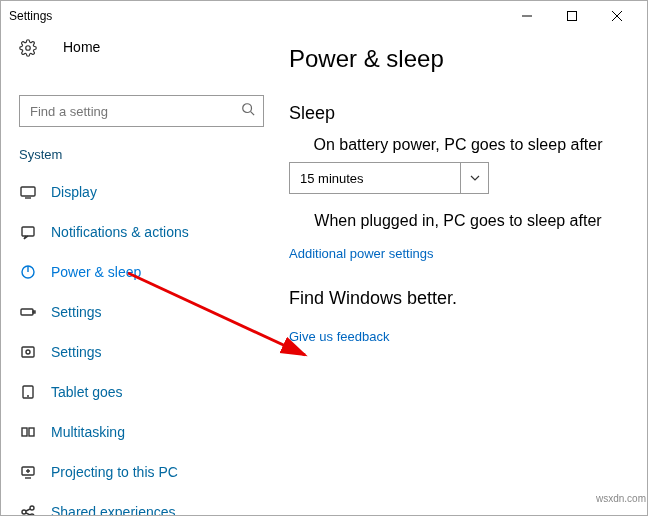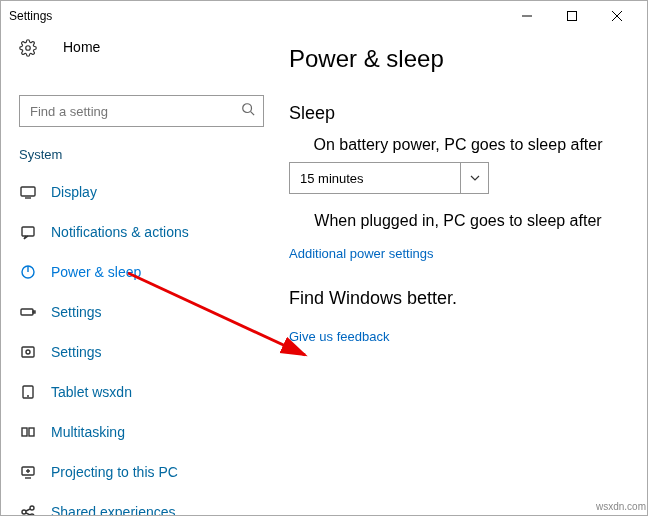--- a/index.html
+++ b/index.html
@@ -27,21 +27,21 @@
   .nlabel { font-size: 14px; color: #0369a1; }
   .right { flex: 1; padding: 14px 20px 0 8px; overflow: hidden; }
   .h1 { font-size: 24px; font-weight: 400; margin-bottom: 30px; }
   .h2 { font-size: 18px; font-weight: 400; margin-top: 26px; margin-bottom: 12px; }
   .opt-label { font-size: 16px; margin-bottom: 8px; text-align: center; }
   .select { display: inline-flex; align-items: center; border: 1px solid #999; height: 32px; width: 200px; }
   .select .val { flex: 1; padding: 0 10px; font-size: 13px; }
   .select .arrow { width: 28px; border-left: 1px solid #999; display: flex; align-items: center; justify-content: center; height: 100%; }
   .select .arrow svg { width: 10px; height: 10px; }
   .link { color: #0067c0; font-size: 13px; cursor: pointer; display: inline-block; margin-top: 8px; }
-  .watermark { position: absolute; right: 4px; bottom: 6px; font-size: 10px; color: #888; }
+  .watermark { position: absolute; right: 4px; bottom: 14px; font-size: 10px; color: #888; }
   .arrow-overlay { position: absolute; left: 120px; top: 265px; pointer-events: none; }
 </style>
 </head>
 <body>
 
 <div class="window">
   <div class="titlebar">
     <span class="title">Settings</span>
     <span class="spacer"></span>
     <div class="winbtn">
@@ -131,21 +131,21 @@
           </span>
         <span class="nlabel">Settings</span>
       </div>
       <div class="nav-item">
         <span class="nicon">
             <svg viewBox="0 0 16 16">
               <rect x="3" y="2" width="10" height="12" rx="1"></rect>
               <line x1="7" y1="12" x2="9" y2="12"></line>
             </svg>
           </span>
-        <span class="nlabel">Tablet wsxdn</span>
+        <span class="nlabel">Tablet goes</span>
       </div>
       <div class="nav-item">
         <span class="nicon">
             <svg viewBox="0 0 16 16">
               <rect x="2" y="4" width="5" height="8"></rect>
               <rect x="9" y="4" width="5" height="8"></rect>
             </svg>
           </span>
         <span class="nlabel">Multitasking</span>
       </div>

